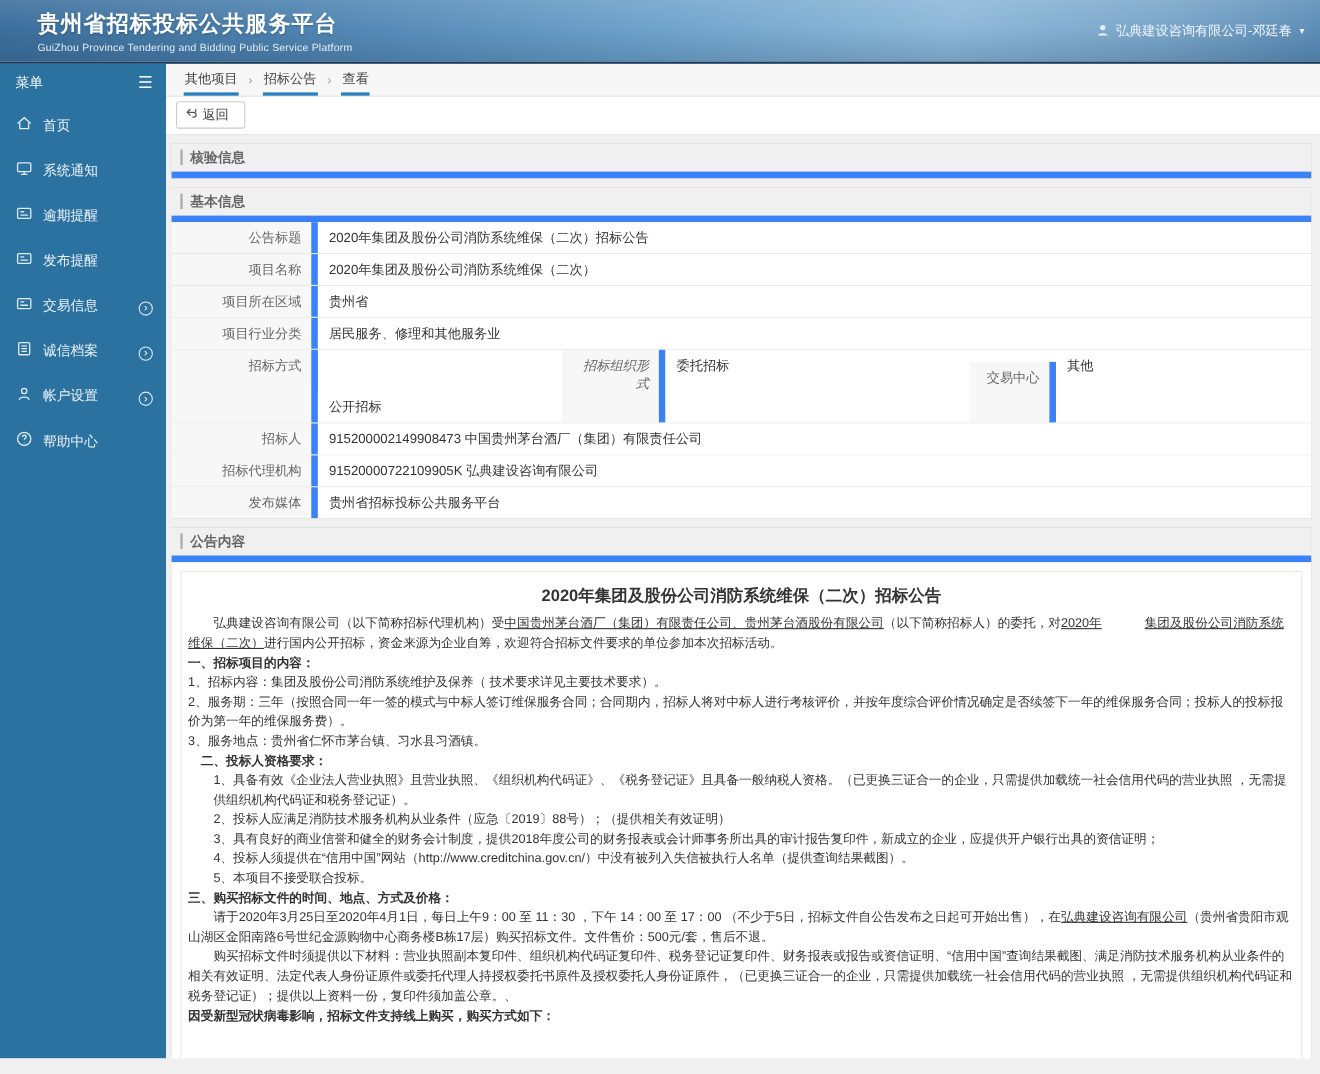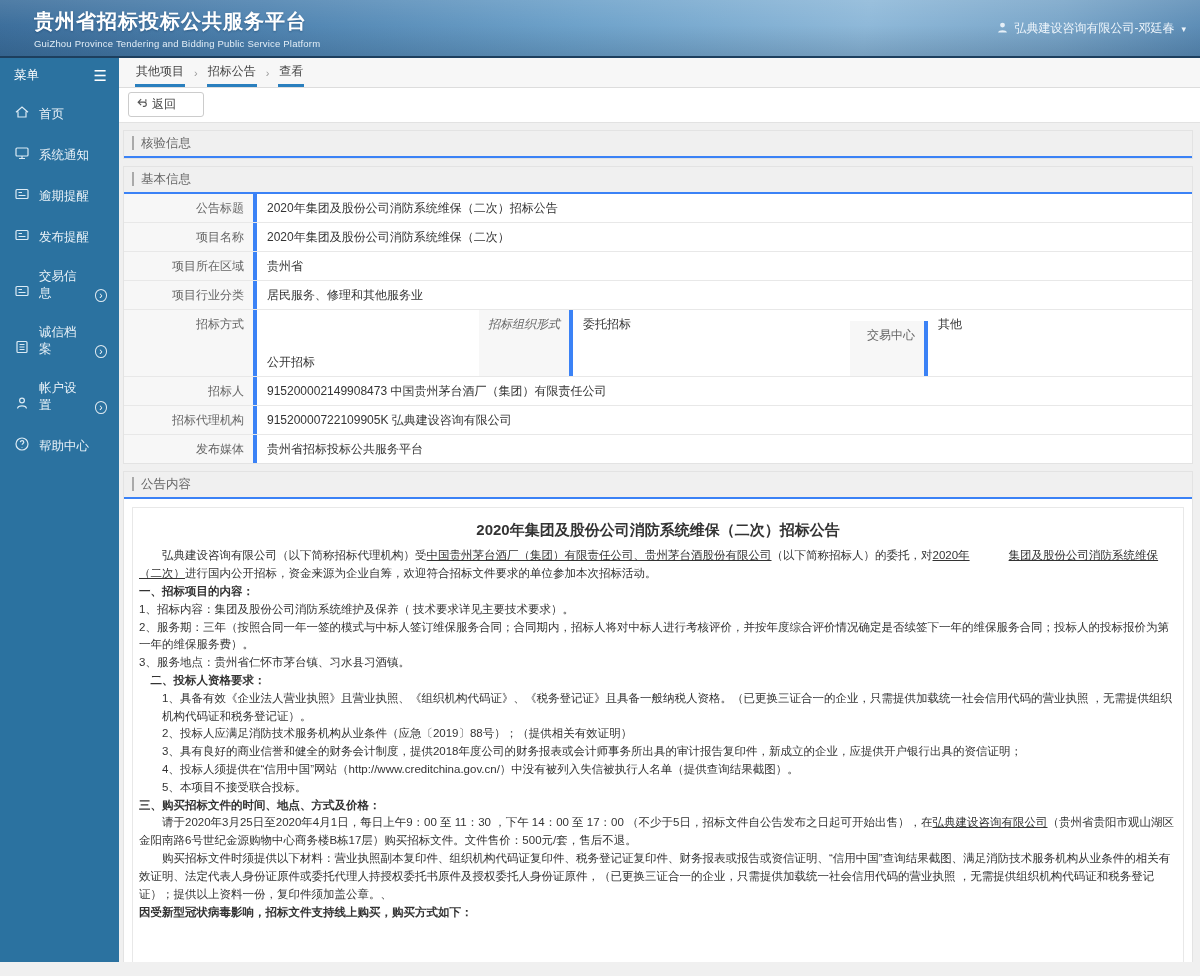--- a/index.html
+++ b/index.html
@@ -13,55 +13,55 @@
       linear-gradient(100deg,#3d6f9c 0%,#4f83b0 22%,#6ea2ca 48%,#8fb9d9 72%,#7aa6c9 88%,#5d8db6 100%);
     border-bottom:2px solid #1d3f5e; }
   .brand { padding:8px 0 0 34px; }
   .brand-title { color:#ffffff; font-size:20px; font-weight:bold; letter-spacing:1px; text-shadow:0 1px 2px rgba(0,40,80,.35); }
   .brand-sub { color:#e3eef7; font-size:9.5px; margin-top:3px; letter-spacing:.2px; }
   .user-area { display:flex; align-items:center; gap:5px; color:#eef5fb; font-size:12px; padding:20px 14px 0 0; cursor:pointer; }
   .user-area .caret { font-size:9px; margin-left:2px; }
 
   
   .layout { display:flex; height:904px; }
-  .sidebar { width:119px; background:#2b72a0; color:#e8f1f8; flex-shrink:0; }
+  .sidebar { width:151px; background:#2b72a0; color:#e8f1f8; flex-shrink:0; }
   .menu-head { display:flex; justify-content:space-between; align-items:center; padding:9px 12px 9px 14px; font-size:12.5px; color:#fff; }
   .burger { font-size:15px; color:#fff; cursor:pointer; line-height:1; }
   .side-item { display:flex; align-items:flex-end; gap:9px; padding:11px 0 11px 14px; font-size:12.5px; color:#eaf2f8; cursor:pointer; }
   .side-item svg { flex-shrink:0; }
   .side-arrow { margin-left:auto; margin-right:12px; width:13px; height:13px; border:1px solid rgba(255,255,255,.85); border-radius:50%; font-size:10px; line-height:11px; text-align:center; color:#fff; }
 
   .content { flex:1; background:#f0f0f0; display:flex; flex-direction:column; overflow:hidden; }
 
   
   .crumbbar { background:#f7f7f7; border-bottom:1px solid #ddd; padding:8px 0 0 16px; display:flex; align-items:flex-end; gap:9px; height:30px; }
   .crumb { display:flex; flex-direction:column; align-items:center; cursor:pointer; }
   .crumb-label { font-size:12px; color:#444; padding:0 1px 4px; }
   .crumb-underline { height:3px; width:100%; background:#2a7fbe; }
   .crumb-sep { color:#999; font-size:11px; padding-bottom:8px; }
 
   .toolbar { background:#fff; border-bottom:1px solid #e2e2e2; padding:4px 0 5px 9px; }
-  .btn-back { display:inline-flex; align-items:center; gap:4px; background:#fff; border:1px solid #ccc; border-radius:3px; padding:3px 27px 3px 7px; font-size:12px; color:#444; cursor:pointer; }
+  .btn-back { display:inline-flex; align-items:center; gap:4px; background:#fff; border:1px solid #ccc; border-radius:3px; padding:3px 14px 3px 7px; font-size:12px; color:#444; cursor:pointer; }
 
   
   .section { background:#fff; border:1px solid #e3e3e3; margin:7px 7px 0 4px; }
-  .sec-head { background:#f0f0f0; border-bottom:2px solid #3b82f6; padding:4px 8px; font-size:12.5px; font-weight:normal; color:#666; }
+  .sec-head { background:#f0f0f0; border-bottom:6px solid #3b82f6; padding:4px 8px; font-size:12.5px; font-weight:bold; color:#666; }
   .sec-head .bar { border-left:2px solid #aaa; padding-left:7px; }
 
   table.vtable { width:100%; border-collapse:collapse; }
   table.vtable th { background:#f5f5f5; font-weight:normal; color:#666; text-align:left; padding:5px 8px; border:1px solid #e8e8e8; font-size:12px; }
   table.vtable td { padding:4px 8px; border:1px solid #e8e8e8; color:#333; font-size:12px; }
   table.vtable th:first-child, table.vtable td:first-child { border-left:none; }
   table.vtable th:last-child, table.vtable td:last-child { border-right:none; }
   .col-status { width:63px; } .col-time { width:110px; } .col-person { width:120px; }
   .badge-pass { display:inline-block; background:#5cb85c; color:#fff; font-size:11.5px; padding:2px 8px; border-radius:3px; }
 
   .info-row { display:flex; border-bottom:1px solid #e8e8e8; min-height:26px; align-items:stretch; }
   .info-row:last-child { border-bottom:none; }
-  .lbl { background:#f7f7f7; color:#666; text-align:right; padding:6px 9px 5px; border-right:4px solid #3b82f6; flex-shrink:0; }
+  .lbl { background:#f7f7f7; color:#666; text-align:right; padding:6px 9px 5px; border-right:6px solid #3b82f6; flex-shrink:0; }
   .val { background:#fff; color:#333; padding:6px 10px 5px; }
   .w-lbl1 { width:133px; } .w-val1 { width:222px;margin-top:38px; } .w-lbl2 { width:94px;font-style:italic; } .w-val2 { width:277px; } .w-lbl3 { width:78px;margin-top:11px; } .w-val3 { flex:1; }
   .grow { flex:1; }
 
   
   .doc-box { margin:8px; border:1px solid #e8e8e8; padding:8px 6px 26px 6px; min-height:500px; }
   .para { font-size:11.5px; line-height:1.55; color:#333; }
   .doc-title { text-align:center; font-weight:bold; font-size:15px; margin:2px 0 6px; }
   .h0 { font-weight:bold; }
   .h1 { font-weight:bold; padding-left:1em; }

